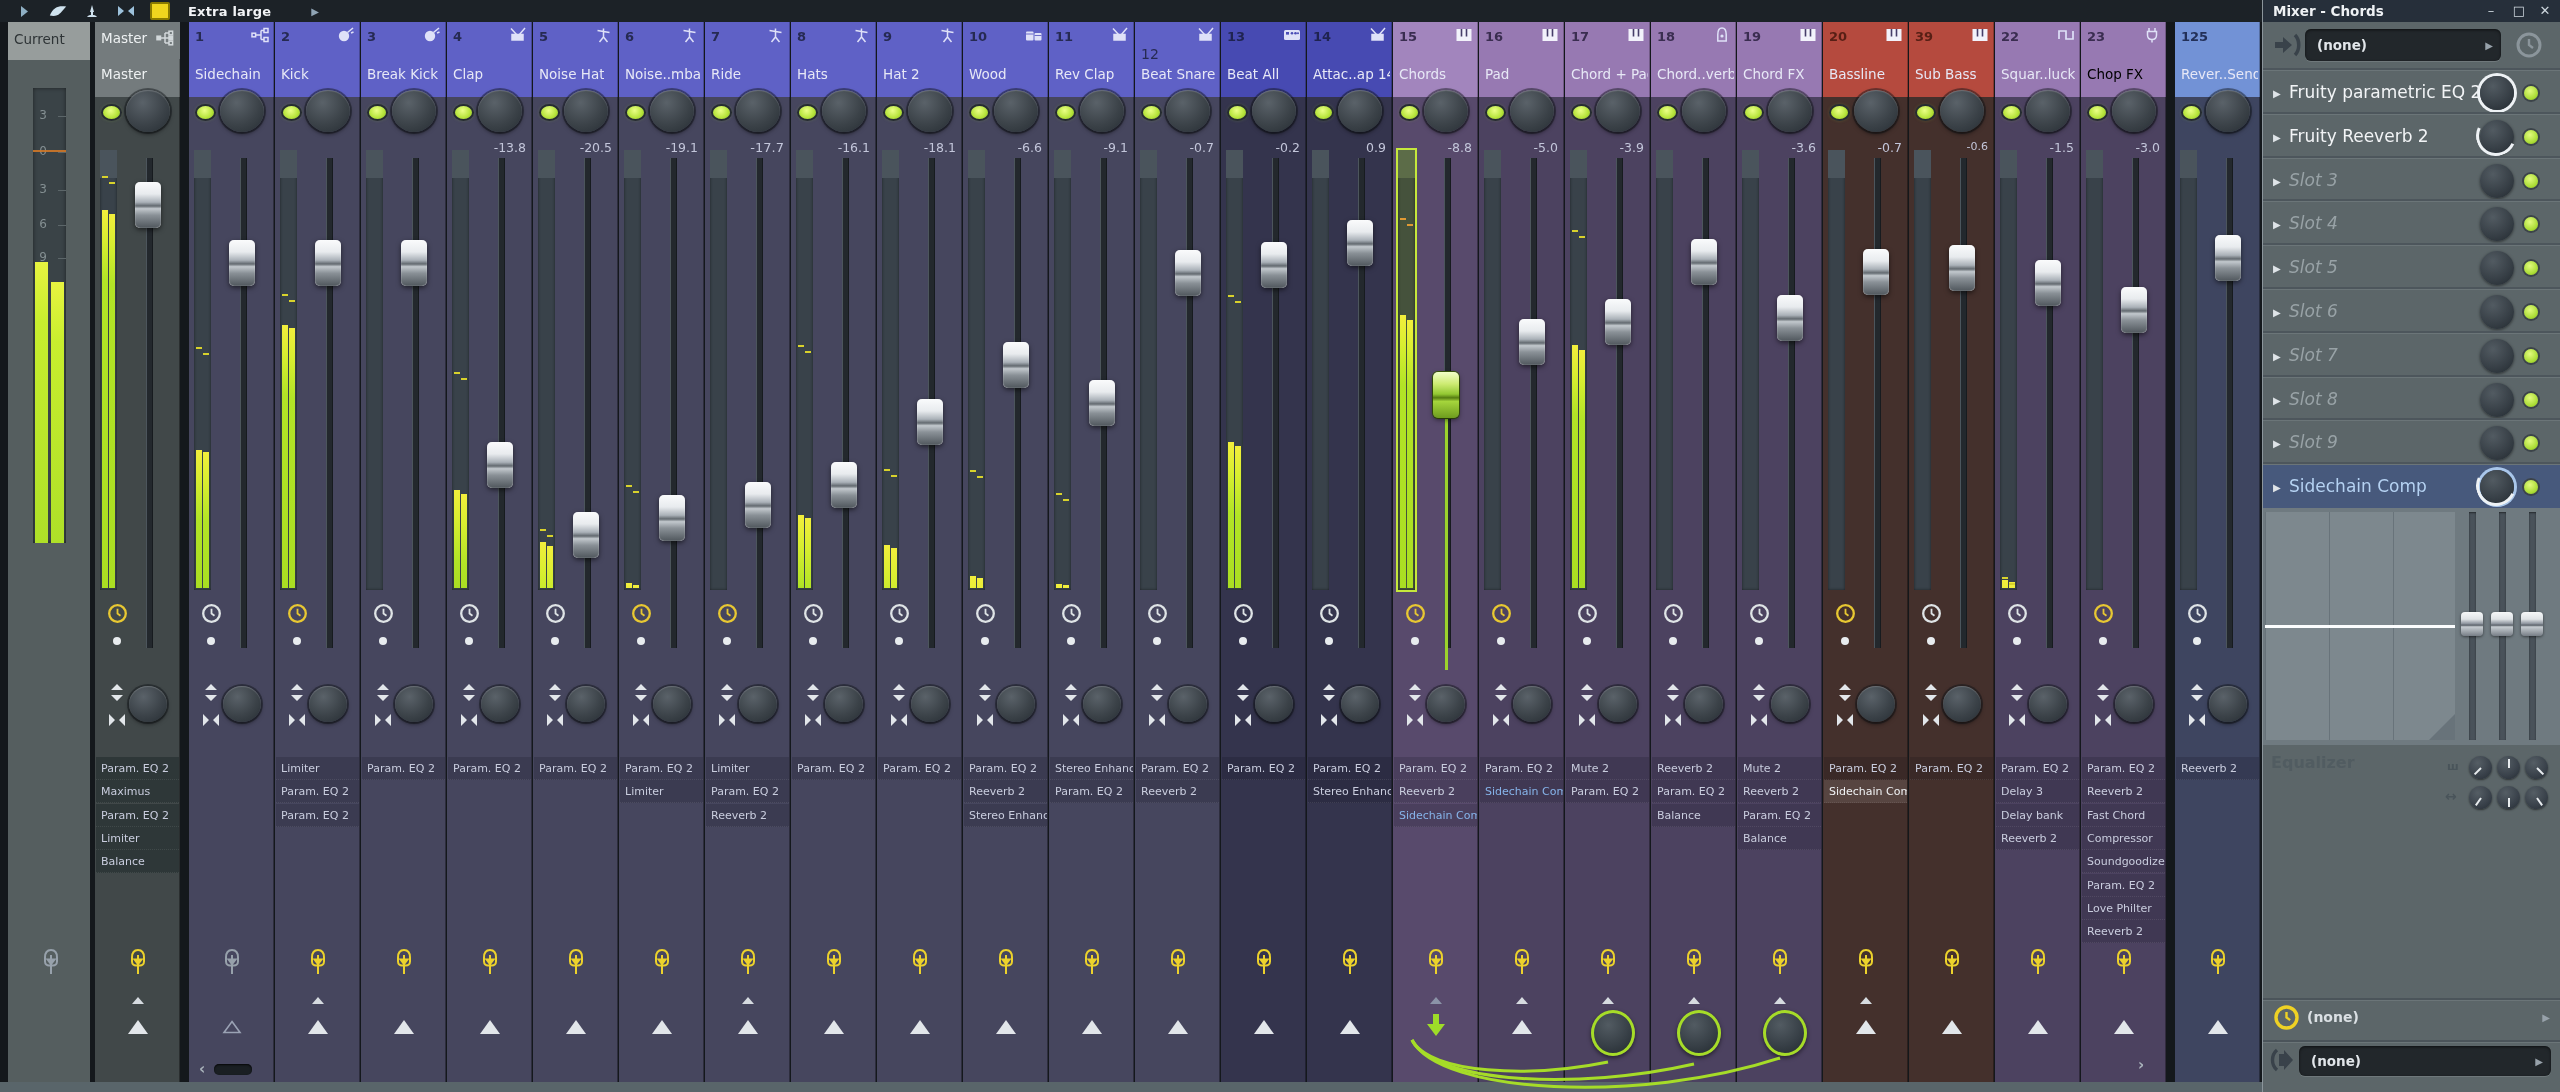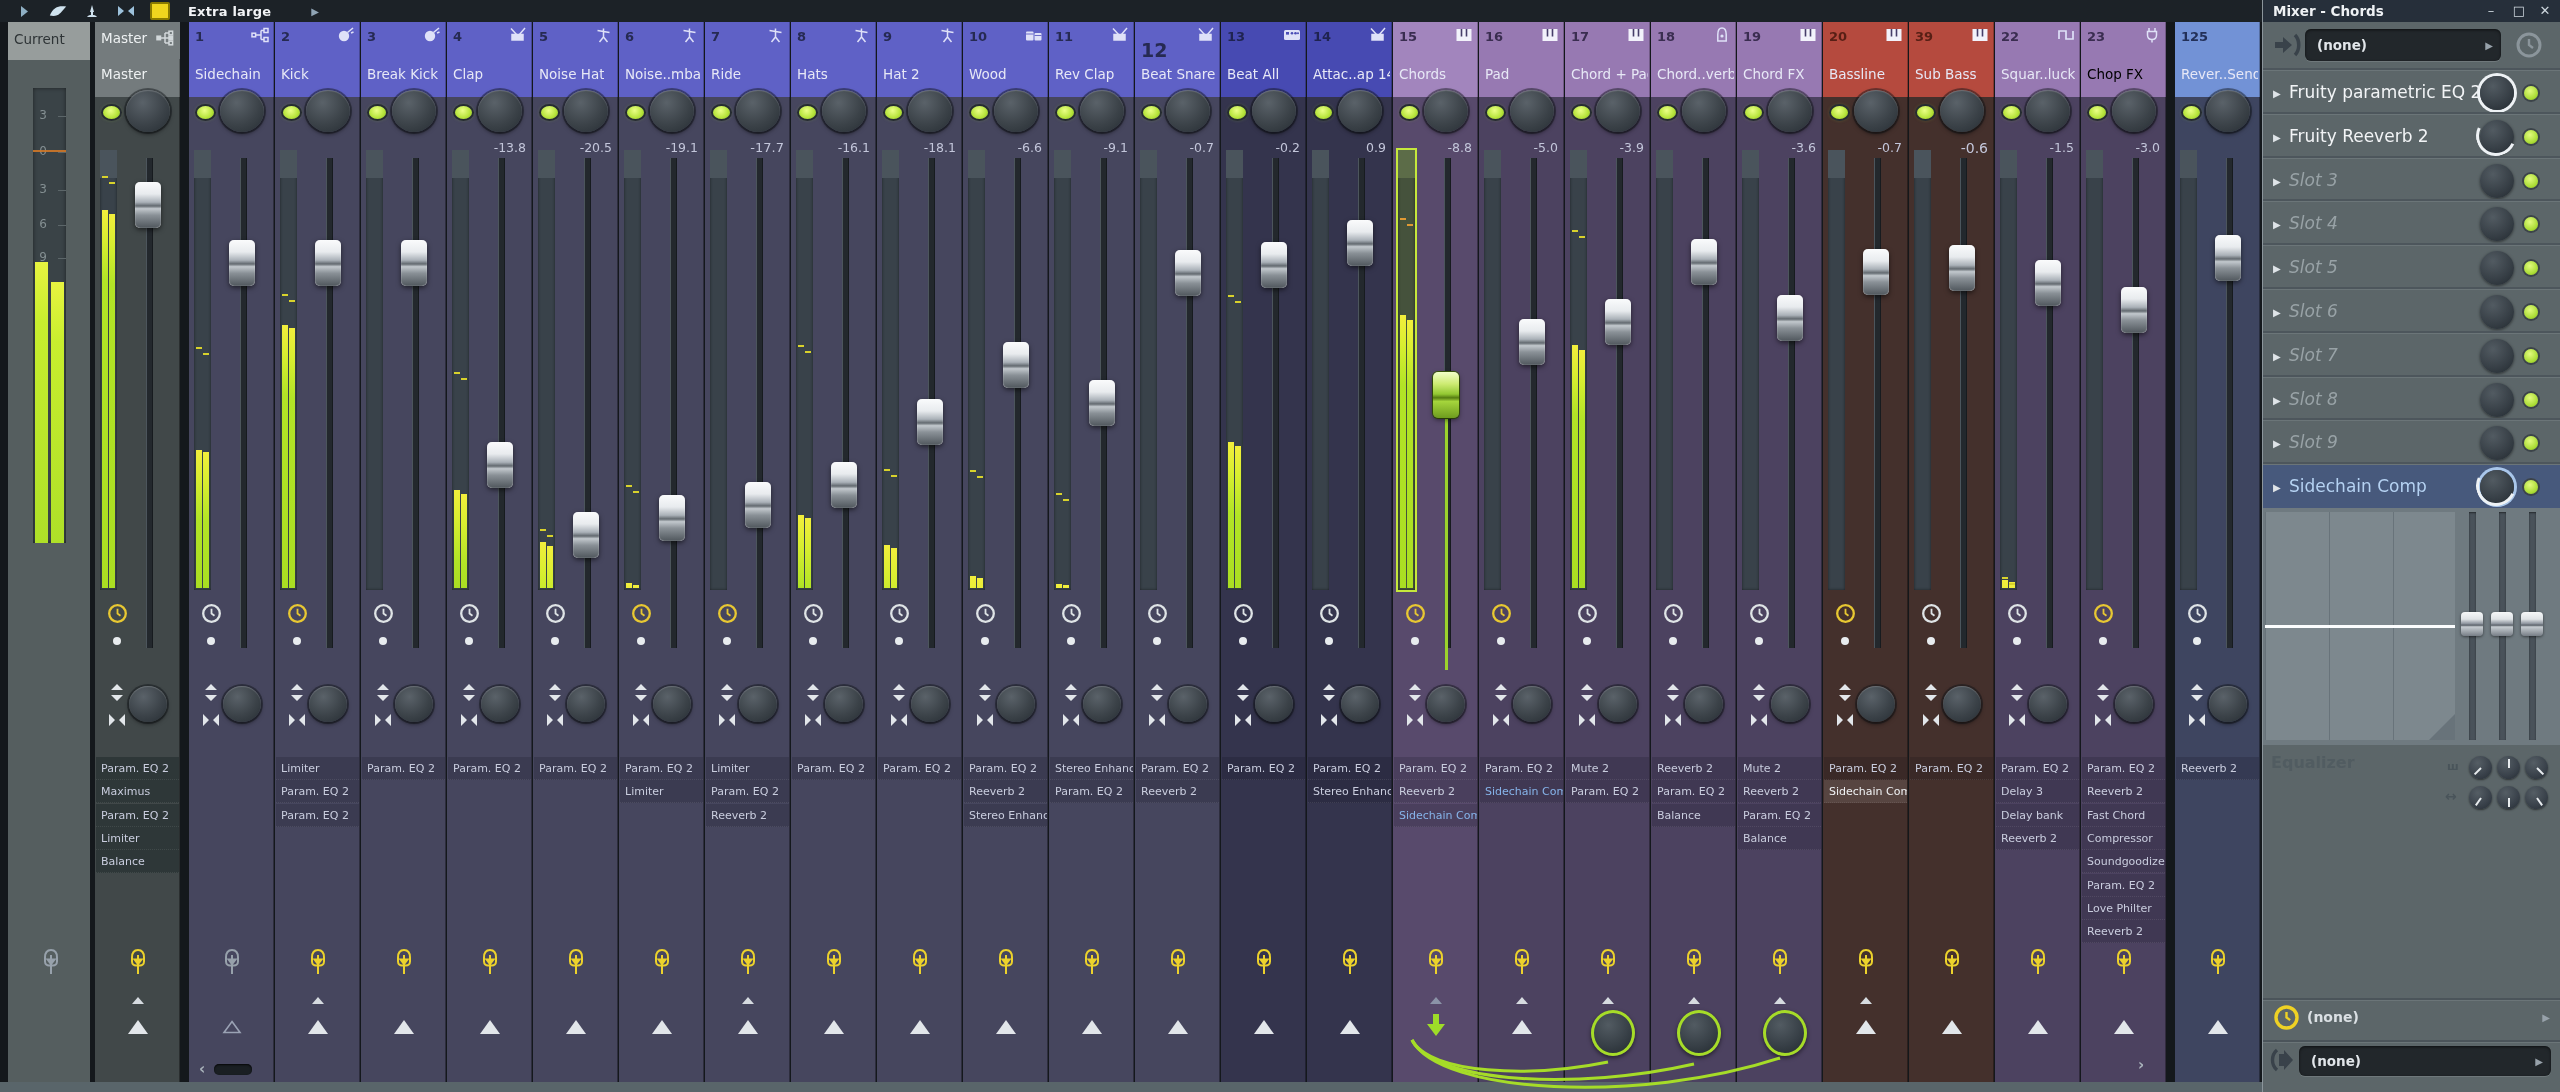--- a/index.html
+++ b/index.html
@@ -789,21 +789,21 @@
           </svg>
         </div>
         <div style="position: absolute; left: 33px; top: 998px;">
           <svg width="20" height="14" viewBox="0 0 20 14">
             <path d="M10 0 L20 14 H0 Z" fill="#e2e6ea"></path>
           </svg>
         </div>
       </div>
       <div style="position: absolute; left: 1135px; top: 22px; width: 85px; height: 1060px; background: rgb(70, 70, 94); box-shadow: rgba(0, 0, 0, 0.35) -1px 0px 0px inset;">
         <div style="position: absolute; left: 0px; top: 0px; width: 100%; height: 75px; background: rgb(95, 97, 198); box-shadow: rgba(0, 0, 0, 0.25) -1px 0px 0px inset;">
-          <div style="position: absolute; left: 6px; top: 17px; font-size: 19px; font-weight: bold; color: rgb(38, 42, 82);">12</div>
+          <div style="position: absolute; left: 6px; top: 24px; font-size: 14px; font-weight: normal; color: rgb(38, 42, 82);">12</div>
           <div style="position: absolute; right: 5px; top: 5px;">
             <svg width="18" height="16" viewBox="0 0 18 16">
               <g stroke="#dfe1f8" stroke-width="1.5" fill="none">
                 <rect x="3" y="7.5" width="11" height="5.5" fill="#dfe1f8"></rect>
                 <path d="M2 1.5 L7.5 7.5 M16 1 L10.5 7.5"></path>
               </g>
             </svg>
           </div>
           <div style="position: absolute; left: 6px; top: 44px; font-size: 13.5px; color: rgb(231, 232, 246); white-space: nowrap; overflow: hidden; max-width: 77px;">Beat Snare</div>
         </div>
@@ -1277,21 +1277,21 @@
           <div style="position: absolute; right: 5px; top: 5px;">
             <svg width="18" height="16" viewBox="0 0 18 16">
               <rect x="1.5" y="2" width="15" height="12" fill="#f2f2fb"></rect>
               <path d="M6.5 2 V9.5 M11.5 2 V9.5" stroke="rgba(40,30,80,.85)" stroke-width="1.6"></path>
             </svg>
           </div>
           <div style="position: absolute; left: 6px; top: 44px; font-size: 13.5px; color: rgb(231, 232, 246); white-space: nowrap; overflow: hidden; max-width: 77px;">Sub Bass</div>
         </div>
         <div style="position: absolute; left: 8px; top: 84px; width: 17px; height: 13px; border-radius: 50%; background: radial-gradient(circle at 45% 35%, rgb(234, 255, 134), rgb(182, 228, 58) 60%, rgb(134, 184, 30)); box-shadow: rgb(38, 44, 49) 0px 0px 0px 2px, rgba(190, 240, 70, 0.5) 0px 0px 4px;"></div>
         <div class="knob" style="position: absolute; left: 31px; top: 68px; width: 44px; height: 42px;"></div>
-        <div style="position: absolute; right: 6px; top: 118px; font-size: 14px; color: rgb(195, 198, 218);">-0.6</div>
+        <div style="position: absolute; right: 6px; top: 118px; font-size: 11px; color: rgb(195, 198, 218);">-0.6</div>
         <div style="position: absolute; left: 5px; top: 128px; width: 17px; height: 440px; background: rgb(57, 66, 74); box-shadow: rgba(0, 0, 0, 0.5) 0px 0px 3px inset;">
           <div style="position: absolute; left: 0px; top: 0px; width: 100%; height: 28px; background: rgb(74, 84, 92);"></div>
         </div>
         <div class="ftrack" style="position: absolute; left: 51px; top: 136px; width: 5px; height: 490px;"></div>
         <div class="fh" style="position: absolute; left: 40px; top: 223px;"></div>
         <div style="position: absolute; left: 12px; top: 581px;">
           <svg width="21" height="21" viewBox="0 0 21 21">
             <circle cx="10.5" cy="10.5" r="8.3" fill="none" stroke="#dfe4e6" stroke-width="2.3"></circle>
             <path d="M10.5 5.8 v4.7 l3 2.2" fill="none" stroke="#dfe4e6" stroke-width="1.8"></path>
           </svg>

